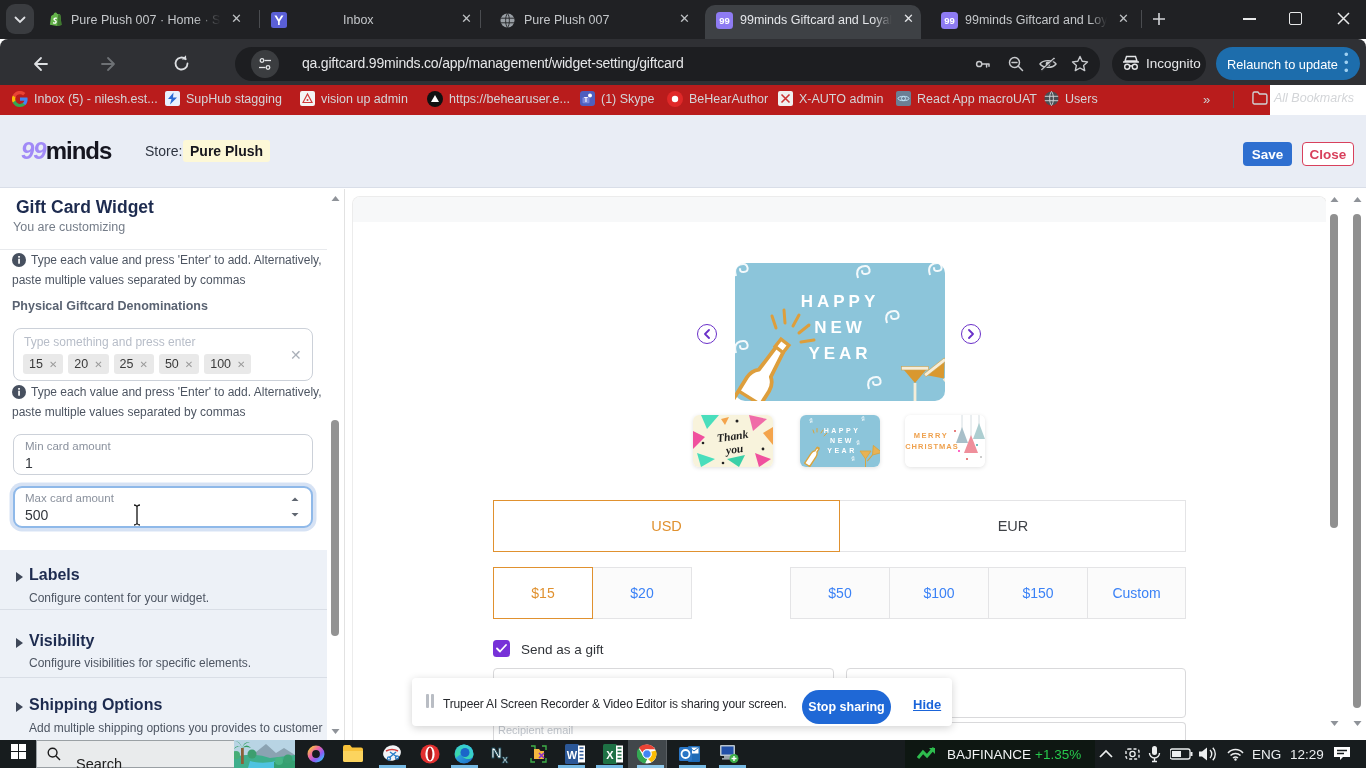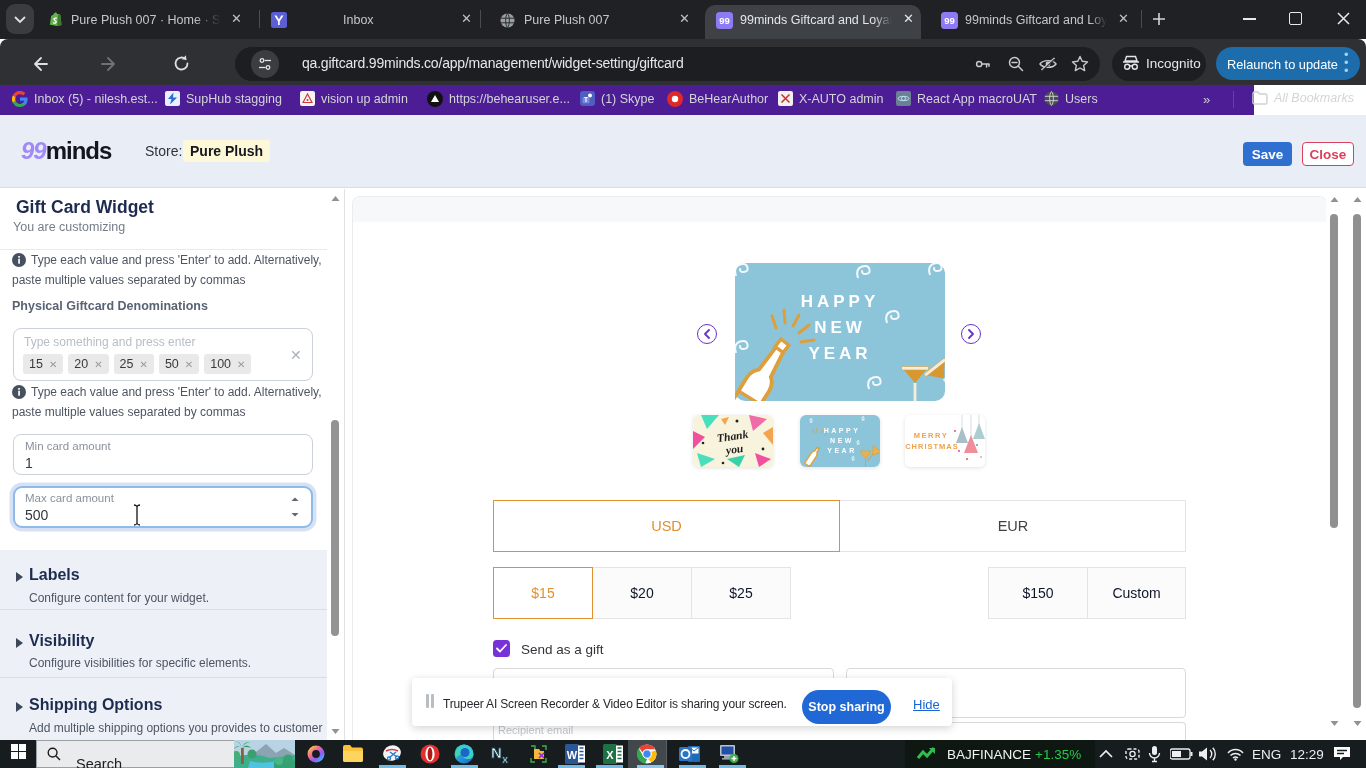--- a/index.html
+++ b/index.html
@@ -1,35 +1,35 @@
 <!DOCTYPE html>
 <html><head>
 <meta charset="utf-8">
 <style>
   html,body{margin:0;padding:0;}
   body{width:1366px;height:768px;overflow:hidden;font-family:"Liberation Sans",sans-serif;position:relative;background:#fff;}
   .abs{position:absolute;}
   .tabstrip{left:0;top:0;width:1366px;height:39px;background:#202124;}
   .toolbar{left:0;top:39px;width:1366px;height:46px;background:#2f3034;border-radius:8px 8px 0 0;}
-  .bookbar{left:0;top:85px;width:1254px;height:30px;background:#4c1d95;}
+  .bookbar{left:0;top:85px;width:1254px;height:30px;background:#b91c1c;padding-left:16px;}
   .tab{top:6px;height:28px;color:#c4c7ca;font-size:12.5px;display:flex;align-items:center;}
   .tabx{color:#bfc2c5;font-size:13px;font-weight:400;}
   .bm{display:flex;align-items:center;gap:6px;color:#d3d5d8;font-size:12.5px;white-space:nowrap;}
   .appheader{left:0;top:115px;width:1366px;height:73px;background:#e9edf5;border-bottom:1px solid #d9dee8;box-sizing:border-box;}
   .sidebar{left:0;top:189px;width:345px;height:551px;background:#fff;border-right:1px solid #e2e2e2;box-sizing:border-box;}
   .main{left:345px;top:189px;width:1021px;height:551px;background:#fff;}
   .taskbar{left:0;top:740px;width:1366px;height:28px;background:#171c1e;}
   .inp{border:1px solid #ccd1d9;border-radius:8px;background:#fff;box-sizing:border-box;}
   .lbl{color:#8a919d;font-size:11.5px;}
   .sechead{color:#1d2b4f;font-size:16px;font-weight:bold;}
   .secdesc{color:#4d5562;font-size:12px;}
   .tri{width:0;height:0;border-top:5px solid transparent;border-bottom:5px solid transparent;border-left:7px solid #3e4758;}
   .chip{background:#e9e9e9;border-radius:3px;color:#3a3a3a;font-size:12.5px;display:inline-flex;align-items:center;height:20px;padding:0 6px;margin-right:5px;}
   .chip .x{color:#9a9a9a;font-size:10px;margin-left:6px;}
-  .denom{position:absolute;top:378px;height:52px;box-sizing:border-box;border:1px solid #e4e4e6;background:#fbfbfb;color:#0f172a;font-size:14px;display:flex;align-items:center;justify-content:center;}
+  .denom{position:absolute;top:378px;height:52px;box-sizing:border-box;border:1px solid #e4e4e6;background:#fbfbfb;color:#3b82f6;font-size:14px;display:flex;align-items:center;justify-content:center;}
 </style>
 </head>
 <body>
 
 <div class="abs tabstrip">
 
   <div class="abs" style="left:6px;top:4px;width:28px;height:30px;background:#3a3c40;border-radius:9px;"></div>
   <svg class="abs" style="left:14px;top:16px;" width="12" height="8" viewBox="0 0 12 8">
       <path d="M1.5 1.5 L6 6 L10.5 1.5" stroke="#dfe1e4" stroke-width="1.8" fill="none" stroke-linecap="round"></path>
     </svg>
@@ -439,21 +439,22 @@
       <circle cx="76" cy="42" r="1" fill="#bbb"></circle>
     <text x="26" y="23" text-anchor="middle" font-family="Liberation Sans" font-weight="bold" font-size="7.5" letter-spacing="1.5" fill="#efa14e">MERRY</text>
     <text x="27" y="34" text-anchor="middle" font-family="Liberation Sans" font-weight="bold" font-size="7.5" letter-spacing="1" fill="#efa14e">CHRISTMAS</text>
   </svg>
 
   <div class="abs" style="left:148px;top:311px;width:693px;height:52px;border:1px solid #e4e4e6;box-sizing:border-box;background:#fff;"></div>
   <div class="abs" style="left:495px;top:311px;width:346px;height:52px;color:#3f4247;font-size:14.5px;display:flex;align-items:center;justify-content:center;">EUR</div>
   <div class="abs" style="left:148px;top:311px;width:347px;height:52px;border:1.6px solid #e0912f;box-sizing:border-box;background:#fff;color:#e0912f;font-size:14.5px;display:flex;align-items:center;justify-content:center;">USD</div>
 
   <div class="denom" style="left:247px;width:100px;">$20</div>
-  <div class="denom" style="left:346px;width:100px;">$25</div>
+  <div class="denom" style="left:445px;width:100px;">$50</div>
+  <div class="denom" style="left:544px;width:100px;">$100</div>
   <div class="denom" style="left:643px;width:100px;">$150</div>
   <div class="denom" style="left:742px;width:99px;">Custom</div>
   <div class="denom" style="left:148px;width:100px;background:#fff;border:1.6px solid #e0912f;color:#e0912f;">$15</div>
 
   <div class="abs" style="left:148px;top:451px;width:17px;height:17px;background:#7731d8;border-radius:3.5px;"></div>
   <svg class="abs" style="left:151px;top:455px;" width="11" height="9" viewBox="0 0 11 9">
       <path d="M1 4.5 L4 7.5 L10 1" stroke="#fff" stroke-width="1.8" fill="none" stroke-linecap="round" stroke-linejoin="round"></path>
     </svg>
   <div class="abs" style="left:176px;top:453px;font-size:13.5px;color:#303338;">Send as a gift</div>
 
@@ -477,21 +478,21 @@
   <svg class="abs" style="left:1007px;top:530px;" width="11" height="9" viewBox="0 0 11 9">
       <path d="M1.5 2 L5.5 7 L9.5 2Z" fill="#8f9399"></path>
     </svg>
 </div>
 
 <div class="abs" style="left:412px;top:678px;width:540px;height:48px;background:#fff;border-radius:4px;box-shadow:0 2px 8px rgba(0,0,0,.18);"></div>
 <div class="abs" style="left:426px;top:694px;width:3px;height:14px;background:#b9bdc4;border-radius:1px;"></div>
 <div class="abs" style="left:431px;top:694px;width:3px;height:14px;background:#b9bdc4;border-radius:1px;"></div>
 <div class="abs" style="left:443px;top:697px;font-size:12px;letter-spacing:-.15px;color:#27292e;white-space:nowrap;">Trupeer AI Screen Recorder &amp; Video Editor is sharing your screen.</div>
 <div class="abs" style="left:802px;top:690px;width:89px;height:34px;background:#1f68d6;border-radius:17px;color:#fff;font-size:12.5px;font-weight:bold;display:flex;align-items:center;justify-content:center;">Stop sharing</div>
-<div class="abs" style="left:913px;top:697px;font-size:13px;color:#1a64d9;text-decoration:underline;">Hide</div>
+<div class="abs" style="left:913px;top:697px;font-size:13px;color:#1a64d9;text-decoration:underline;font-weight:bold;">Hide</div>
 
 <div class="abs taskbar">
 
   <svg class="abs" style="left:11px;top:4px;" width="15" height="15" viewBox="0 0 15 15">
       <rect x="0" y="0" width="7" height="7" fill="#fff"></rect>
       <rect x="8" y="0" width="7" height="7" fill="#fff"></rect>
       <rect x="0" y="8" width="7" height="7" fill="#fff"></rect>
       <rect x="8" y="8" width="7" height="7" fill="#fff"></rect>
     </svg>
 

